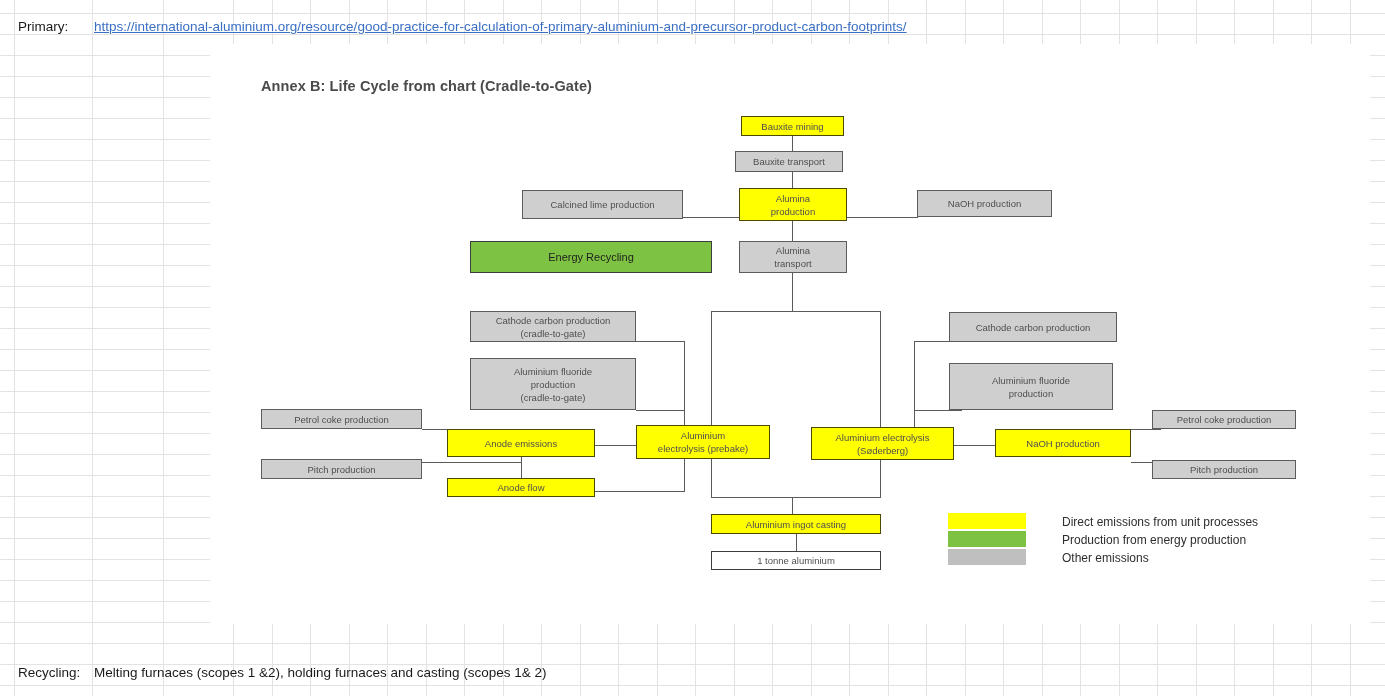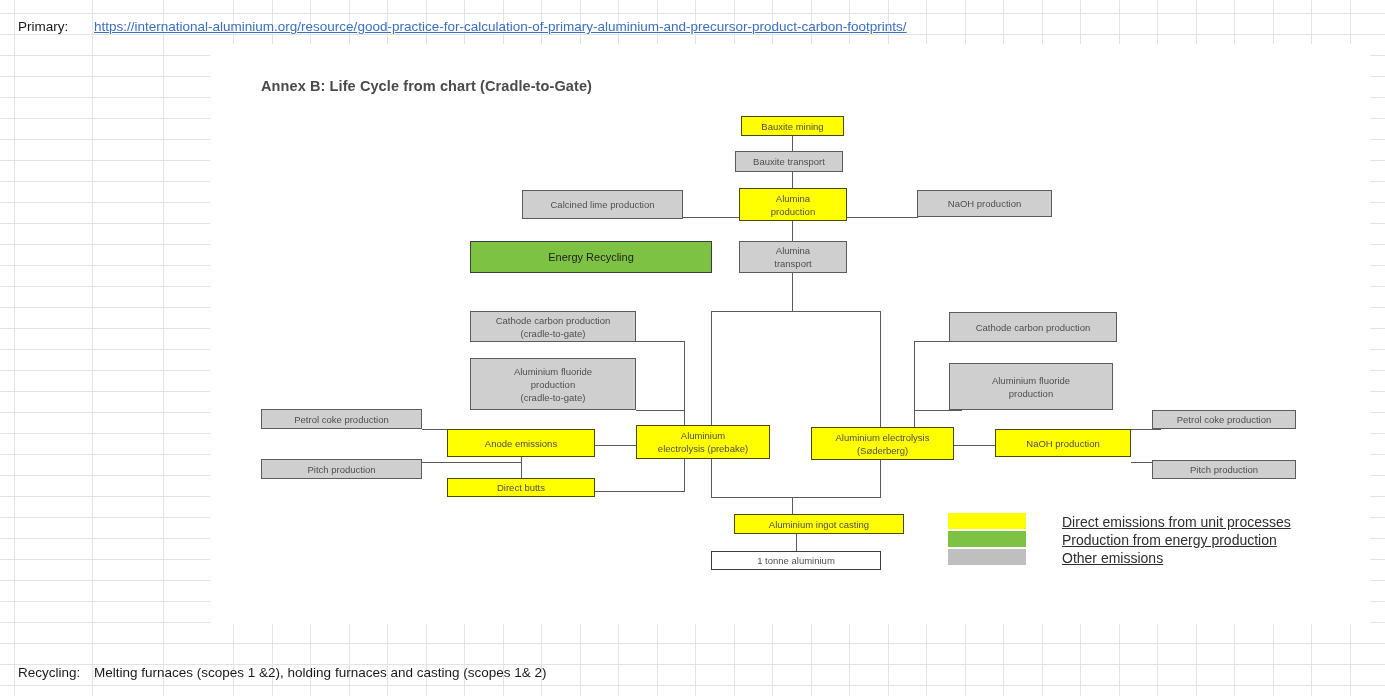--- a/index.html
+++ b/index.html
@@ -72,26 +72,25 @@
   .conn.h{height:1px;}
   .conn.box{
     background:transparent;
     border:1px solid #5a5a5a;
     box-sizing:border-box;
   }
   
   .legend-swatch{position:absolute;width:78px;height:16px;z-index:3;}
   .legend-label{
     position:absolute;
-    font-size:14px;
+    font-size:12px;
     color:#2e2e2e;
     white-space:nowrap;
     line-height:16px;
     z-index:3;
-    text-decoration:underline;
   }
 </style>
 </head>
 <body>
 
 <div id="sheet">
     <div class="gridline-v" style="left: 14px; height: 696px;"></div>
     <div class="gridline-v" style="left: 92px; height: 696px;"></div>
     <div class="gridline-v" style="left: 163px; height: 696px;"></div>
     <div class="gridline-v" style="left: 233px; height: 696px;"></div>
@@ -228,35 +227,35 @@
 
   <div class="node gray" style="left:949px;top:363px;width:164px;height:47px;white-space:pre-line;">Aluminium fluoride
 production</div>
 
   <div class="node gray" style="left:261px;top:409px;width:161px;height:20px;">Petrol coke production</div>
 
   <div class="node gray" style="left:261px;top:459px;width:161px;height:20px;">Pitch production</div>
 
   <div class="node yellow" style="left:447px;top:429px;width:148px;height:28px;">Anode emissions</div>
 
-  <div class="node yellow" style="left:447px;top:478px;width:148px;height:19px;">Direct butts</div>
+  <div class="node yellow" style="left:447px;top:478px;width:148px;height:19px;">Anode flow</div>
 
   <div class="node yellow" style="left:811px;top:427px;width:143px;height:33px;white-space:pre-line;">Aluminium electrolysis
 (Søderberg)</div>
 
   <div class="node yellow" style="left:636px;top:425px;width:134px;height:34px;white-space:pre-line;">Aluminium
 electrolysis (prebake)</div>
 
   <div class="node yellow" style="left:995px;top:429px;width:136px;height:28px;">NaOH production</div>
 
   <div class="node gray" style="left:1152px;top:410px;width:144px;height:19px;">Petrol coke production</div>
 
   <div class="node gray" style="left:1152px;top:460px;width:144px;height:19px;">Pitch production</div>
 
-  <div class="node yellow" style="left:711px;top:514px;width:170px;height:20px;margin-left:23px;">Aluminium ingot casting</div>
+  <div class="node yellow" style="left:711px;top:514px;width:170px;height:20px;">Aluminium ingot casting</div>
 
   <div class="node white" style="left:711px;top:551px;width:170px;height:19px;">1 tonne aluminium</div>
 
   <div class="legend-swatch" style="left:948px;top:513px;background:#ffff00;"></div>
   <div class="legend-label" style="left:1062px;top:514px;">Direct emissions from unit processes</div>
 
   <div class="legend-swatch" style="left:948px;top:531px;background:#7dc242;"></div>
   <div class="legend-label" style="left:1062px;top:532px;">Production from energy production</div>
 
   <div class="legend-swatch" style="left:948px;top:549px;background:#bfbfbf;"></div>

